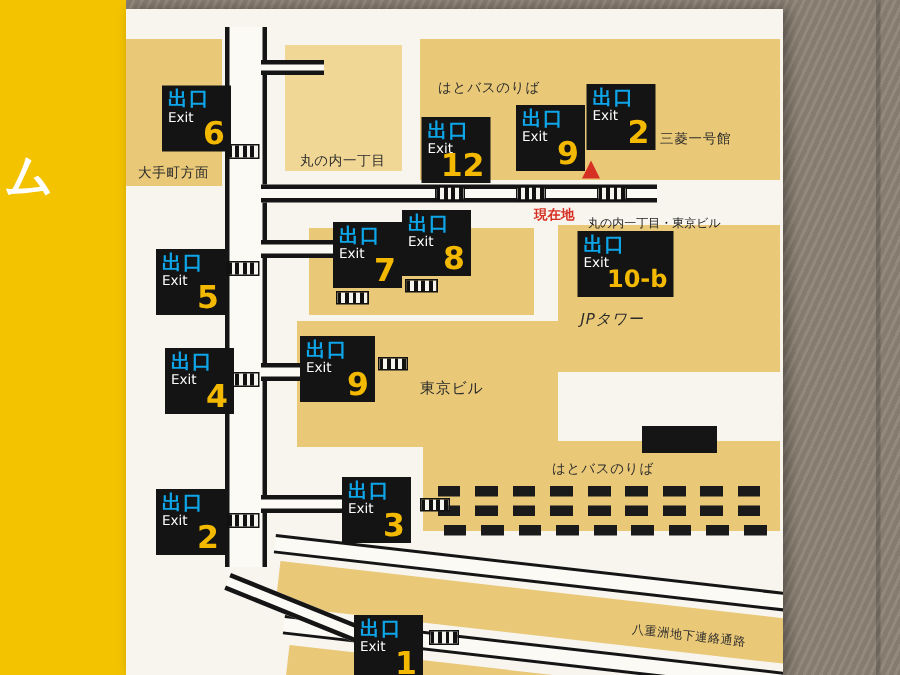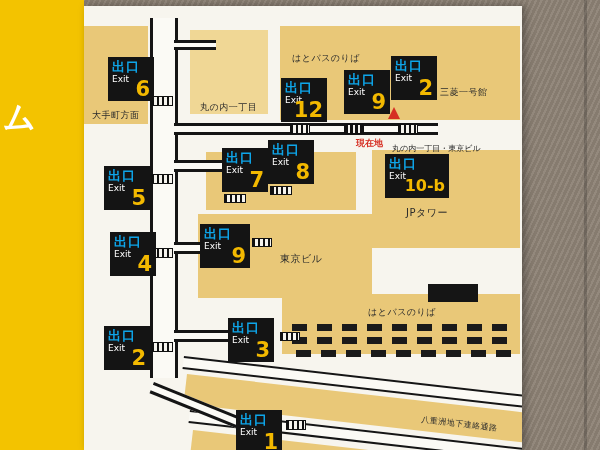--- a/index.html
+++ b/index.html
@@ -86,21 +86,21 @@
     <div class="stairs" style="left:196px;top:326px;width:20px;height:9px;"></div>
     <div class="stairs" style="left:202px;top:414px;width:20px;height:10px;"></div>
     <div class="stairs" style="left:206px;top:118px;width:20px;height:10px;"></div>
     <div class="stairs" style="left:260px;top:118px;width:20px;height:10px;"></div>
     <div class="stairs" style="left:314px;top:118px;width:20px;height:10px;"></div>
 
     <div class="lbl" style="left:8px;top:103px;">大手町方面</div>
     <div class="lbl" style="left:116px;top:95px;">丸の内一丁目</div>
     <div class="lbl" style="left:208px;top:46px;">はとバスのりば</div>
     <div class="lbl" style="left:356px;top:80px;">三菱一号館</div>
-    <div class="lbl big" style="left:322px;top:200px;">JPタワー</div>
+    <div class="lbl big" style="left:303px;top:200px;font-style:italic;">JPタワー</div>
     <div class="lbl big" style="left:196px;top:246px;text-align:right;">東京ビル</div>
     <div class="lbl" style="left:284px;top:300px;">はとバスのりば</div>
     <div class="lbl tilt" style="left:338px;top:408px;">八重洲地下連絡通路</div>
 
     <div class="marker-text" style="left:272px;top:107px;margin-top:24px;">現在地</div>
     <div class="tri-up" style="left:304px;top:101px;"></div>
     <div class="dir" style="left:308px;top:137px;">丸の内一丁目・東京ビル</div>
 
     <div class="exit-sign" style="left:24px;top:51px;">
       <div class="kanji">出口</div>

